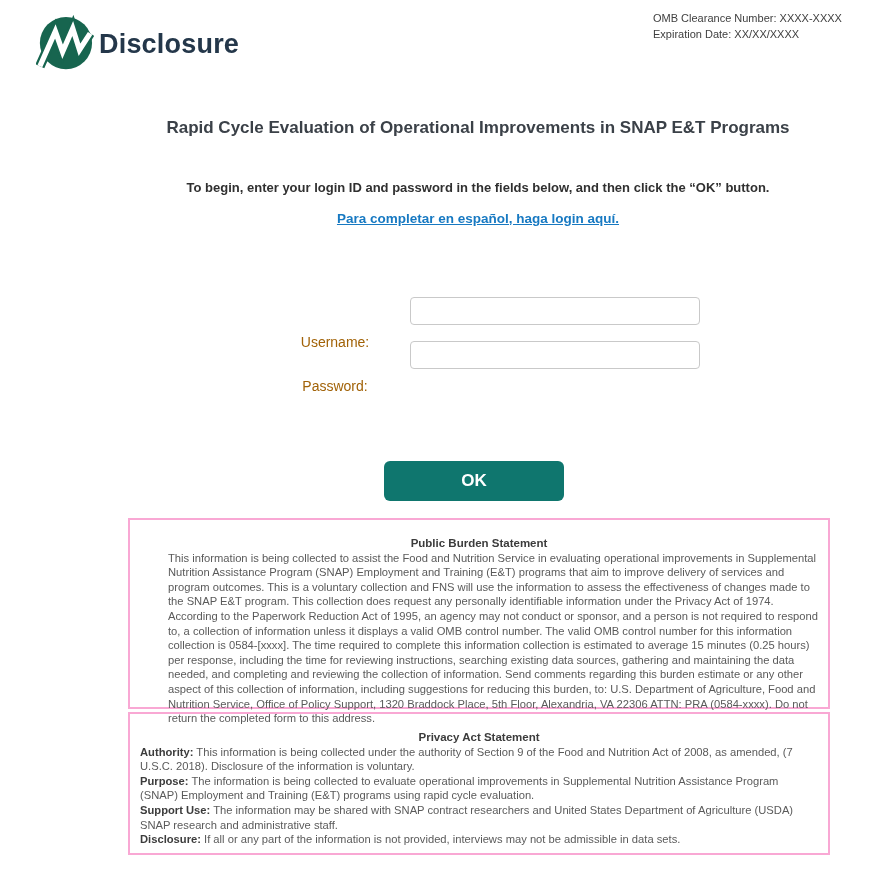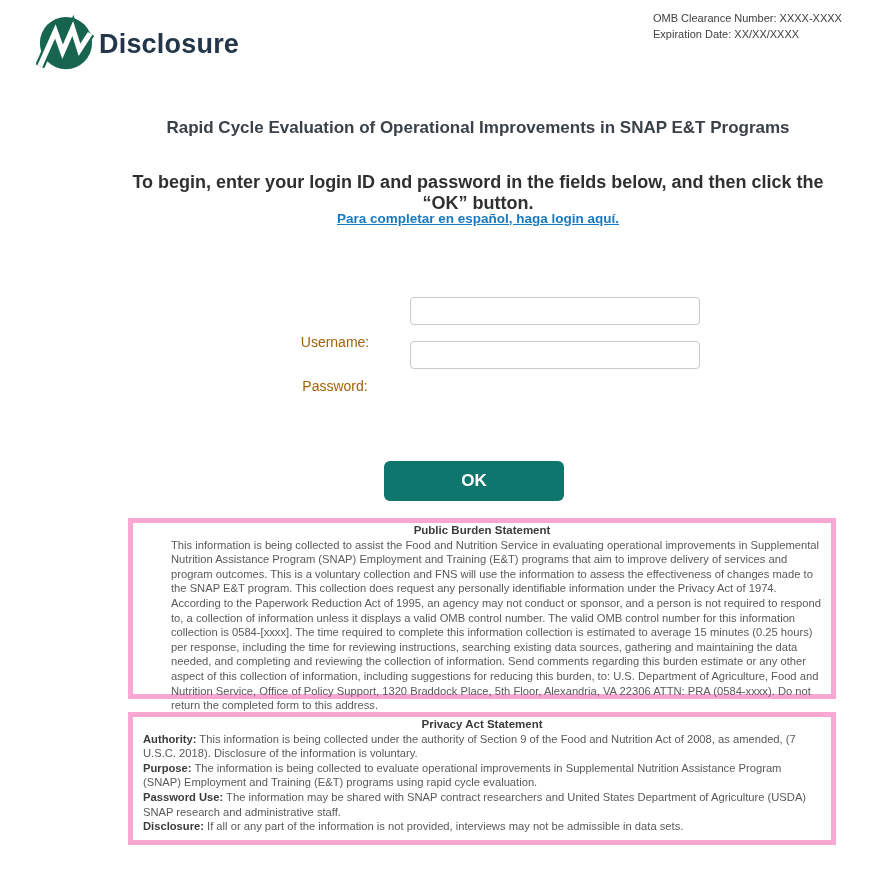--- a/index.html
+++ b/index.html
@@ -14,21 +14,21 @@
     position:absolute;left:63px;top:16px;font-size:27px;font-weight:600;
     color:#24374a;letter-spacing:.2px;white-space:nowrap;
   }
   .omb-block{
     position:absolute;left:653px;top:10px;font-size:11px;line-height:16px;
     color:#404040;white-space:nowrap;
   }
   
   .col{position:absolute;left:128px;width:700px;text-align:center;}
   .page-title{top:118px;font-size:17px;font-weight:700;color:#3b4148;}
-  .instruction{top:172px;font-size:18px;font-weight:700;color:#303030;}
+  .instruction{top:180px;font-size:13px;font-weight:700;color:#303030;}
   .es-link-row{top:209px;}
   .es-link{
     font-size:13.5px;font-weight:700;color:#1779c2;text-decoration:underline;
     cursor:pointer;
   }
   
   .field-label{
     position:absolute;left:270px;width:130px;text-align:center;font-size:14px;
     color:#a16207;
     margin-top:30px;
@@ -39,22 +39,22 @@
     font-family:"Liberation Sans","DejaVu Sans",sans-serif;
   }
   .ok-button{
     position:absolute;left:384px;top:461px;width:180px;height:40px;
     background:#0f766e;border:none;border-radius:6px;color:#ffffff;
     font-size:17px;font-weight:700;cursor:pointer;
     font-family:"Liberation Sans","DejaVu Sans",sans-serif;
   }
   
   .stmt-box{
-    position:absolute;left:128px;width:678px;border:5px solid #f9a8d4;
-    padding:0 10px 6px 10px;font-size:11.2px;line-height:14.6px;color:#5a5a5a;
+    position:absolute;left:128px;width:678px;border:2px solid #f9a8d4;
+    padding:16px 10px 6px 10px;font-size:11.2px;line-height:14.6px;color:#5a5a5a;
     text-align:left;
   }
   .stmt-heading{
     text-align:center;font-weight:700;color:#3c3c3c;font-size:11.5px;
   }
   .stmt-body{white-space:normal;margin-left:28px;}
   .stmt-item strong{color:#3c3c3c;}
 </style>
 </head>
 <body>
@@ -93,17 +93,17 @@
 
   <div class="stmt-box" style="top:518px;height:165px;">
     <div class="stmt-heading">Public Burden Statement</div>
     <div class="stmt-body">This information is being collected to assist the Food and Nutrition Service in evaluating operational improvements in Supplemental Nutrition Assistance Program (SNAP) Employment and Training (E&amp;T) programs that aim to improve delivery of services and program outcomes. This is a voluntary collection and FNS will use the information to assess the effectiveness of changes made to the SNAP E&amp;T program. This collection does request any personally identifiable information under the Privacy Act of 1974. According to the Paperwork Reduction Act of 1995, an agency may not conduct or sponsor, and a person is not required to respond to, a collection of information unless it displays a valid OMB control number. The valid OMB control number for this information collection is 0584-[xxxx]. The time required to complete this information collection is estimated to average 15 minutes (0.25 hours) per response, including the time for reviewing instructions, searching existing data sources, gathering and maintaining the data needed, and completing and reviewing the collection of information. Send comments regarding this burden estimate or any other aspect of this collection of information, including suggestions for reducing this burden, to: U.S. Department of Agriculture, Food and Nutrition Service, Office of Policy Support, 1320 Braddock Place, 5th Floor, Alexandria, VA 22306 ATTN: PRA (0584-xxxx). Do not return the completed form to this address.</div>
   </div>
 
   <div class="stmt-box" style="top:712px;height:117px;">
     <div class="stmt-heading">Privacy Act Statement</div>
     <div class="stmt-item"><strong>Authority:</strong><span> This information is being collected under the authority of Section 9 of the Food and Nutrition Act of 2008, as amended, (7 U.S.C. 2018). Disclosure of the information is voluntary.</span></div>
     <div class="stmt-item"><strong>Purpose:</strong><span> The information is being collected to evaluate operational improvements in Supplemental Nutrition Assistance Program (SNAP) Employment and Training (E&amp;T) programs using rapid cycle evaluation.</span></div>
-    <div class="stmt-item"><strong>Password Use:</strong><span> The information may be shared with SNAP contract researchers and United States Department of Agriculture (USDA) SNAP research and administrative staff.</span></div>
+    <div class="stmt-item"><strong>Support Use:</strong><span> The information may be shared with SNAP contract researchers and United States Department of Agriculture (USDA) SNAP research and administrative staff.</span></div>
     <div class="stmt-item"><strong>Disclosure:</strong><span> If all or any part of the information is not provided, interviews may not be admissible in data sets.</span></div>
   </div>
 
 </div>
 
 </body></html>

